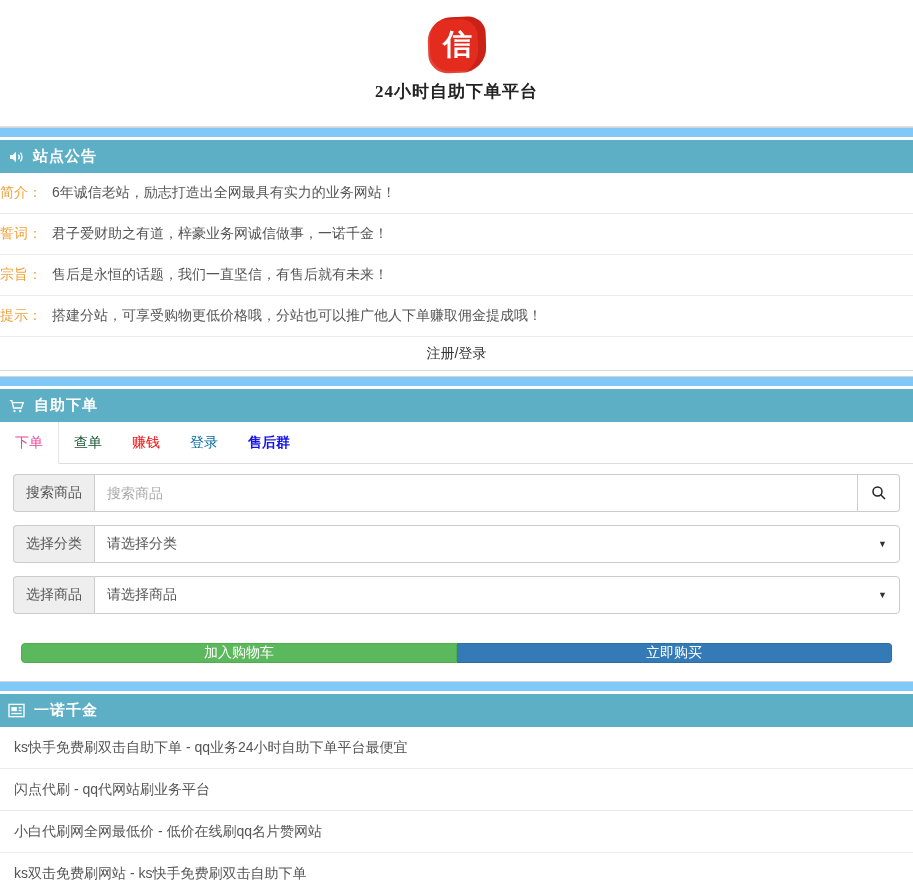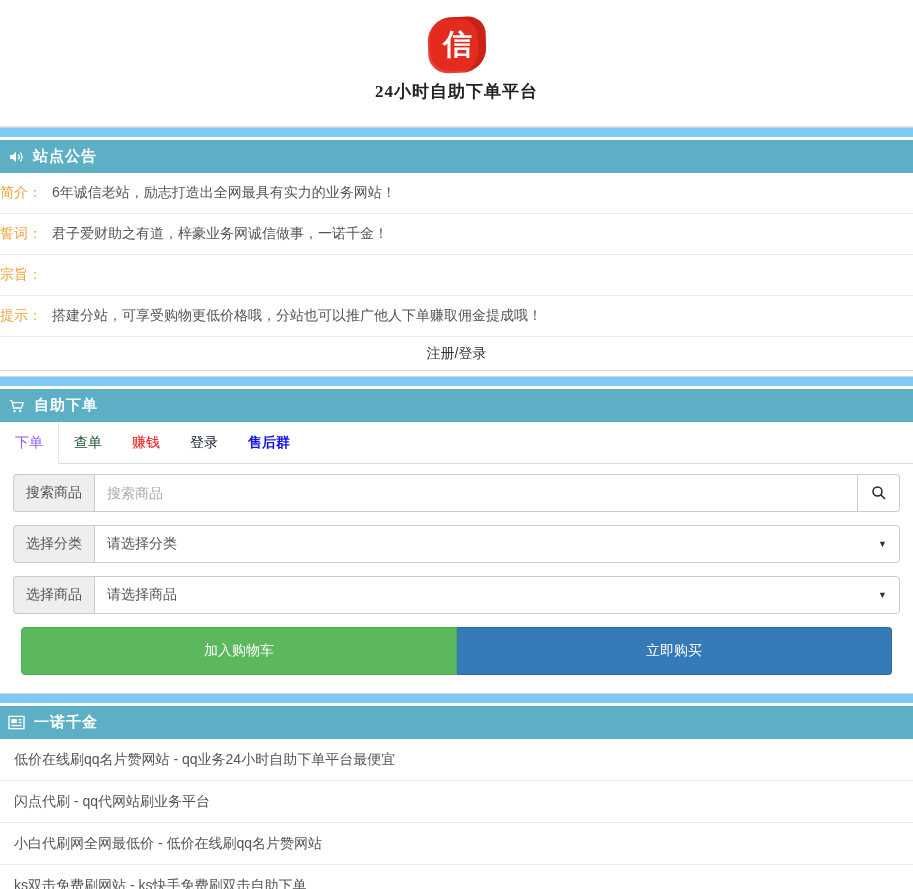--- a/index.html
+++ b/index.html
@@ -55,26 +55,26 @@
 
   .gap5 { height: 5px; }
 
   
   .tabs { display: flex; height: 42px; border-bottom: 1px solid #ddd; }
   .tab {
     padding: 0 15px; display: flex; align-items: center;
     font-size: 14px; cursor: pointer; color: #14532d;
   }
   .tab.active {
-    color: #8b5cf6; background: #fff;
+    color: #ec4899; background: #fff;
     border-right: 1px solid #e5e5e5;
     margin-bottom: -1px; border-bottom: 1px solid #fff;
   }
   .tabs .tab:nth-child(3) { color: #f20d0d; }
-  .tabs .tab:nth-child(4) { color: #0f172a; }
+  .tabs .tab:nth-child(4) { color: #0369a1; }
   .tabs .tab:nth-child(5) { color: #1414e6; font-weight: bold; }
 
   
   .form-area { padding: 10px 13px 0; }
   .input-group { display: flex; height: 38px; margin-bottom: 13px; }
   .ig-addon {
     background: #eee; border: 1px solid #ccc; border-right: none;
     display: flex; align-items: center; padding: 0 12px;
     font-size: 14px; color: #555; border-radius: 4px 0 0 4px; white-space: nowrap;
   }
@@ -90,21 +90,21 @@
     border-radius: 0 4px 4px 0; cursor: pointer;
   }
   .ig-select {
     flex: 1; border: 1px solid #ccc; background: #fff;
     display: flex; align-items: center; justify-content: space-between;
     padding: 0 12px; font-size: 14px; color: #555;
     border-radius: 0 4px 4px 0; cursor: pointer;
   }
   .caret { font-size: 9px; color: #333; }
 
-  .action-row { display: flex; height: 48px; margin: 0 8px 18px; }
+  .action-row { display: flex; height: 36px; margin: 0 8px 18px; align-items: flex-end; }
   .btn-cart {
     flex: 1; background: #5cb85c; border: 1px solid #4cae4c;
     border-radius: 4px 0 0 4px; color: #fff; font-size: 14px;
     display: flex; align-items: center; justify-content: center; cursor: pointer;
   }
   .btn-buy {
     flex: 1; background: #337ab7; border: 1px solid #2e6da4; border-left: none;
     border-radius: 0 4px 4px 0; color: #fff; font-size: 14px;
     display: flex; align-items: center; justify-content: center; cursor: pointer;
   }
@@ -140,20 +140,21 @@
 <div class="ann-row">
   <span class="ann-label">简介：</span>
   <span>6年诚信老站，励志打造出全网最具有实力的业务网站！</span>
 </div>
 <div class="ann-row">
   <span class="ann-label">誓词：</span>
   <span>君子爱财助之有道，梓豪业务网诚信做事，一诺千金！</span>
 </div>
 <div class="ann-row">
   <span class="ann-label">宗旨：</span>
+  <span>售后是永恒的话题，我们一直坚信，有售后就有未来！</span>
 </div>
 <div class="ann-row">
   <span class="ann-label">提示：</span>
   <span>搭建分站，可享受购物更低价格哦，分站也可以推广他人下单赚取佣金提成哦！</span>
 </div>
 
 <div class="links-row">
   <div class="link">注册/登录</div>
 </div>
 
@@ -222,16 +223,16 @@
         <rect x="1" y="2" width="22" height="18" fill="none" stroke="#fff" stroke-width="2"></rect>
         <rect x="4.5" y="6" width="8" height="6" fill="#fff"></rect>
         <line x1="15" y1="7" x2="19.5" y2="7" stroke="#fff" stroke-width="2"></line>
         <line x1="15" y1="11" x2="19.5" y2="11" stroke="#fff" stroke-width="2"></line>
         <line x1="4.5" y1="15.5" x2="19.5" y2="15.5" stroke="#fff" stroke-width="2"></line>
       </svg>
   </span>
   <span>一诺千金</span>
 </div>
 
-<div class="article-row">低价在线刷qq名片赞网站 - qq业务24小时自助下单平台最便宜</div>
+<div class="article-row">ks快手免费刷双击自助下单 - qq业务24小时自助下单平台最便宜</div>
 <div class="article-row">闪点代刷 - qq代网站刷业务平台</div>
 <div class="article-row">小白代刷网全网最低价 - 低价在线刷qq名片赞网站</div>
 <div class="article-row">ks双击免费刷网站 - ks快手免费刷双击自助下单</div>
 
 </body></html>

